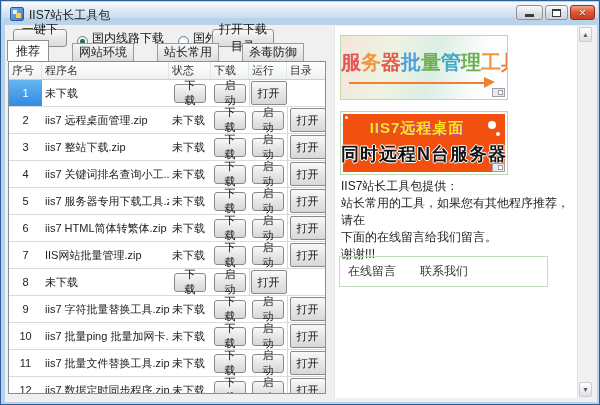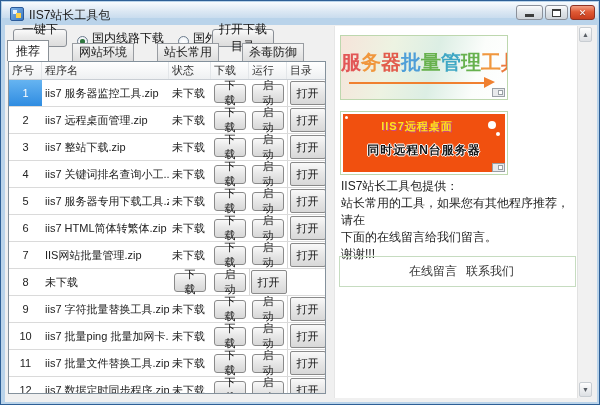--- a/index.html
+++ b/index.html
@@ -54,28 +54,28 @@
   .panel{position:absolute;left:329px;top:1px;width:258px;height:372px;background:#fff;border-left:1px solid #e6e6e6;box-sizing:border-box;}
   .banner{position:absolute;left:5px;width:168px;border:1px solid #bdd7ae;box-sizing:border-box;overflow:hidden;}
   .banner1{top:9px;height:65px;background:linear-gradient(105deg,#f6e4da 0%,#edf3e2 30%,#dceee4 55%,#fbfdfb 80%,#ffffff 100%);}
   .banner1-text{position:absolute;left:0;right:0;top:15px;text-align:center;font-size:20px;font-weight:bold;letter-spacing:0;line-height:22px;white-space:nowrap;}
   .banner1-line{position:absolute;left:8px;top:46px;width:136px;height:2px;background:#f08030;}
   .banner1-arrow{position:absolute;left:143px;top:41px;width:0;height:0;border-left:11px solid #f08030;border-top:5px solid transparent;border-bottom:6px solid transparent;}
   .corner-ic{position:absolute;right:2px;bottom:2px;width:13px;height:9px;border:1px solid #9aa0a6;background:#e8eaec;box-sizing:border-box;}
   .corner-ic::after{content:"";position:absolute;right:1px;top:1px;width:5px;height:5px;border:1px solid #9aa0a6;background:#fff;box-sizing:border-box;}
   .banner2{top:85px;height:64px;background:#f1500f;box-shadow:inset 0 0 0 2px #fff;}
   .banner2-fill{position:absolute;inset:2px;background:#f1500f;}
-  .b2-line1{position:absolute;left:0;right:14px;top:7px;text-align:center;font-size:11px;font-weight:bold;color:#ffe41c;letter-spacing:1px;text-shadow:1px 1px 0 #c8498e;white-space:nowrap;}
-  .b2-line2{position:absolute;left:0;right:0;top:30px;text-align:center;font-size:12px;font-weight:bold;color:#141414;letter-spacing:1px;text-shadow:-1px 0 0 #fff,1px 0 0 #fff,0 -1px 0 #fff,0 1px 0 #fff;white-space:nowrap;}
+  .b2-line1{position:absolute;left:0;right:14px;top:7px;text-align:center;font-size:15px;font-weight:bold;color:#ffe41c;letter-spacing:1px;text-shadow:1px 1px 0 #c8498e;white-space:nowrap;}
+  .b2-line2{position:absolute;left:0;right:0;top:30px;font-size:18px;font-weight:bold;color:#141414;letter-spacing:1px;text-shadow:-1px 0 0 #fff,1px 0 0 #fff,0 -1px 0 #fff,0 1px 0 #fff;white-space:nowrap;}
   .dot{position:absolute;border-radius:50%;background:#fff;}
   .dot.d1{width:8px;height:8px;right:11px;top:9px;}
   .dot.d2{width:4px;height:4px;right:7px;top:20px;}
   .dot.d3{width:3px;height:3px;left:4px;top:4px;}
   .panel-desc{position:absolute;left:6px;top:152px;width:238px;font-size:12px;line-height:17px;color:#222;white-space:pre-line;}
-  .link-box{position:absolute;left:4px;top:230px;width:237px;height:31px;border:1px solid #c6dcc0;box-sizing:border-box;display:flex;align-items:center;gap:9px;padding-left:8px;font-size:12px;color:#333;justify-content:center;}
+  .link-box{position:absolute;left:4px;top:230px;width:209px;height:31px;border:1px solid #c6dcc0;box-sizing:border-box;display:flex;align-items:center;gap:24px;padding-left:8px;font-size:12px;color:#333;}
   .link-box span{cursor:pointer;}
 
   
   .scrollbar{position:absolute;right:0;top:0;width:15px;height:372px;background:#f1f1f1;border-left:1px solid #e2e2e2;box-sizing:border-box;}
   .sbtn{position:absolute;left:1px;width:13px;height:15px;border:1px solid #c8cdd2;border-radius:2px;background:linear-gradient(#fefefe,#dde0e4);display:flex;align-items:center;justify-content:center;font-size:7px;color:#5a5f66;box-sizing:border-box;}
   .sbtn.up{top:1px;}
   .sbtn.down{bottom:1px;}
 </style>
 </head>
 <body>
@@ -123,21 +123,20 @@
         <div>序号</div>
         <div>程序名</div>
         <div>状态</div>
         <div>下载</div>
         <div>运行</div>
         <div>目录</div>
       </div>
       <div>
   <div class="gridrow drow">
     <div class="cell-seq selected">1</div>
-    <div class="cell-name">iis7 服务器监控工具.zip</div>
     <div class="cell-status">未下载</div>
     <div class="cell-btn">
               <button class="btn-small">下载</button>
             </div>
     <div class="cell-btn">
               <button class="btn-small">启动</button>
             </div>
     <div class="cell-btn opencol">
               <button class="btn-small btn-open">打开</button>
             </div>

